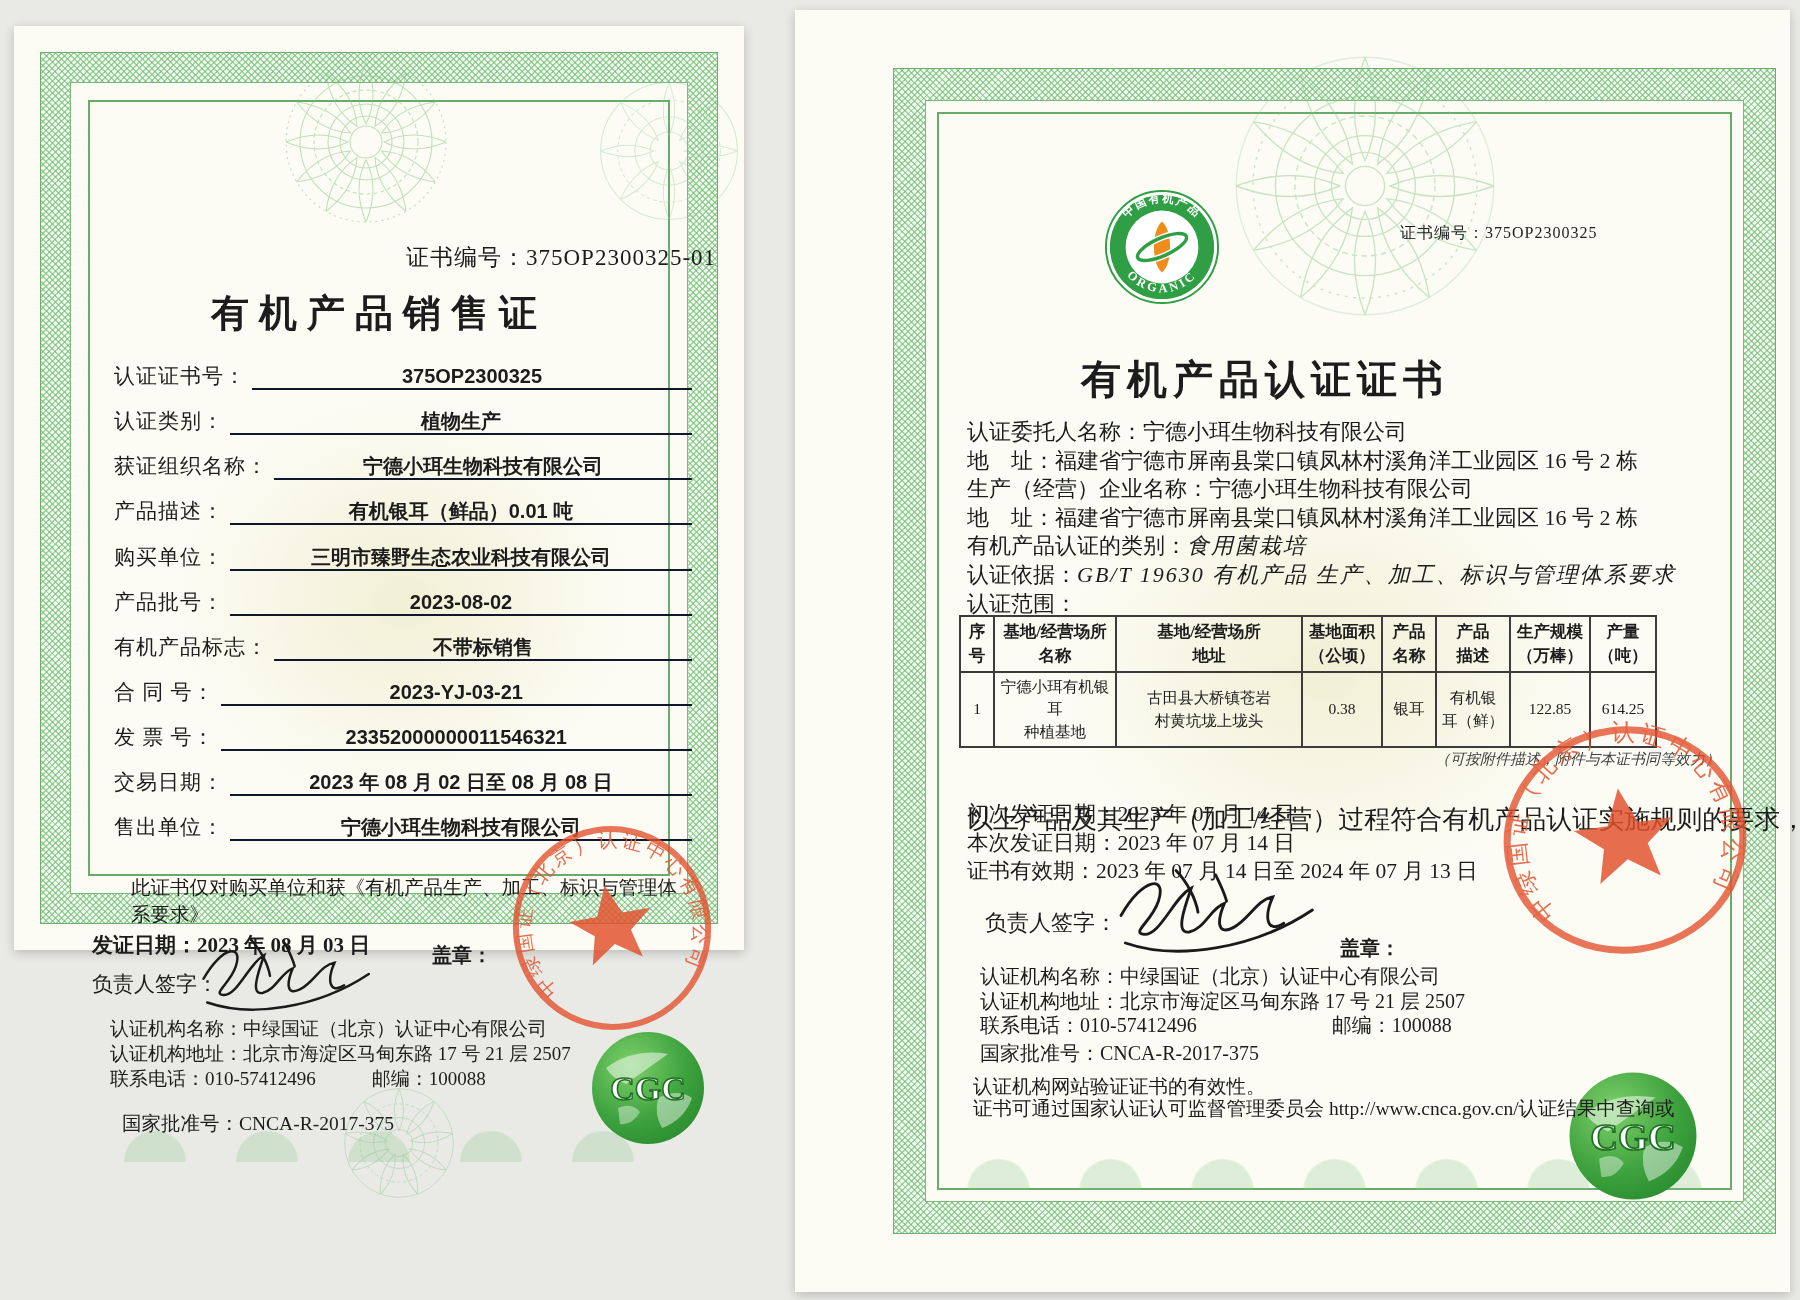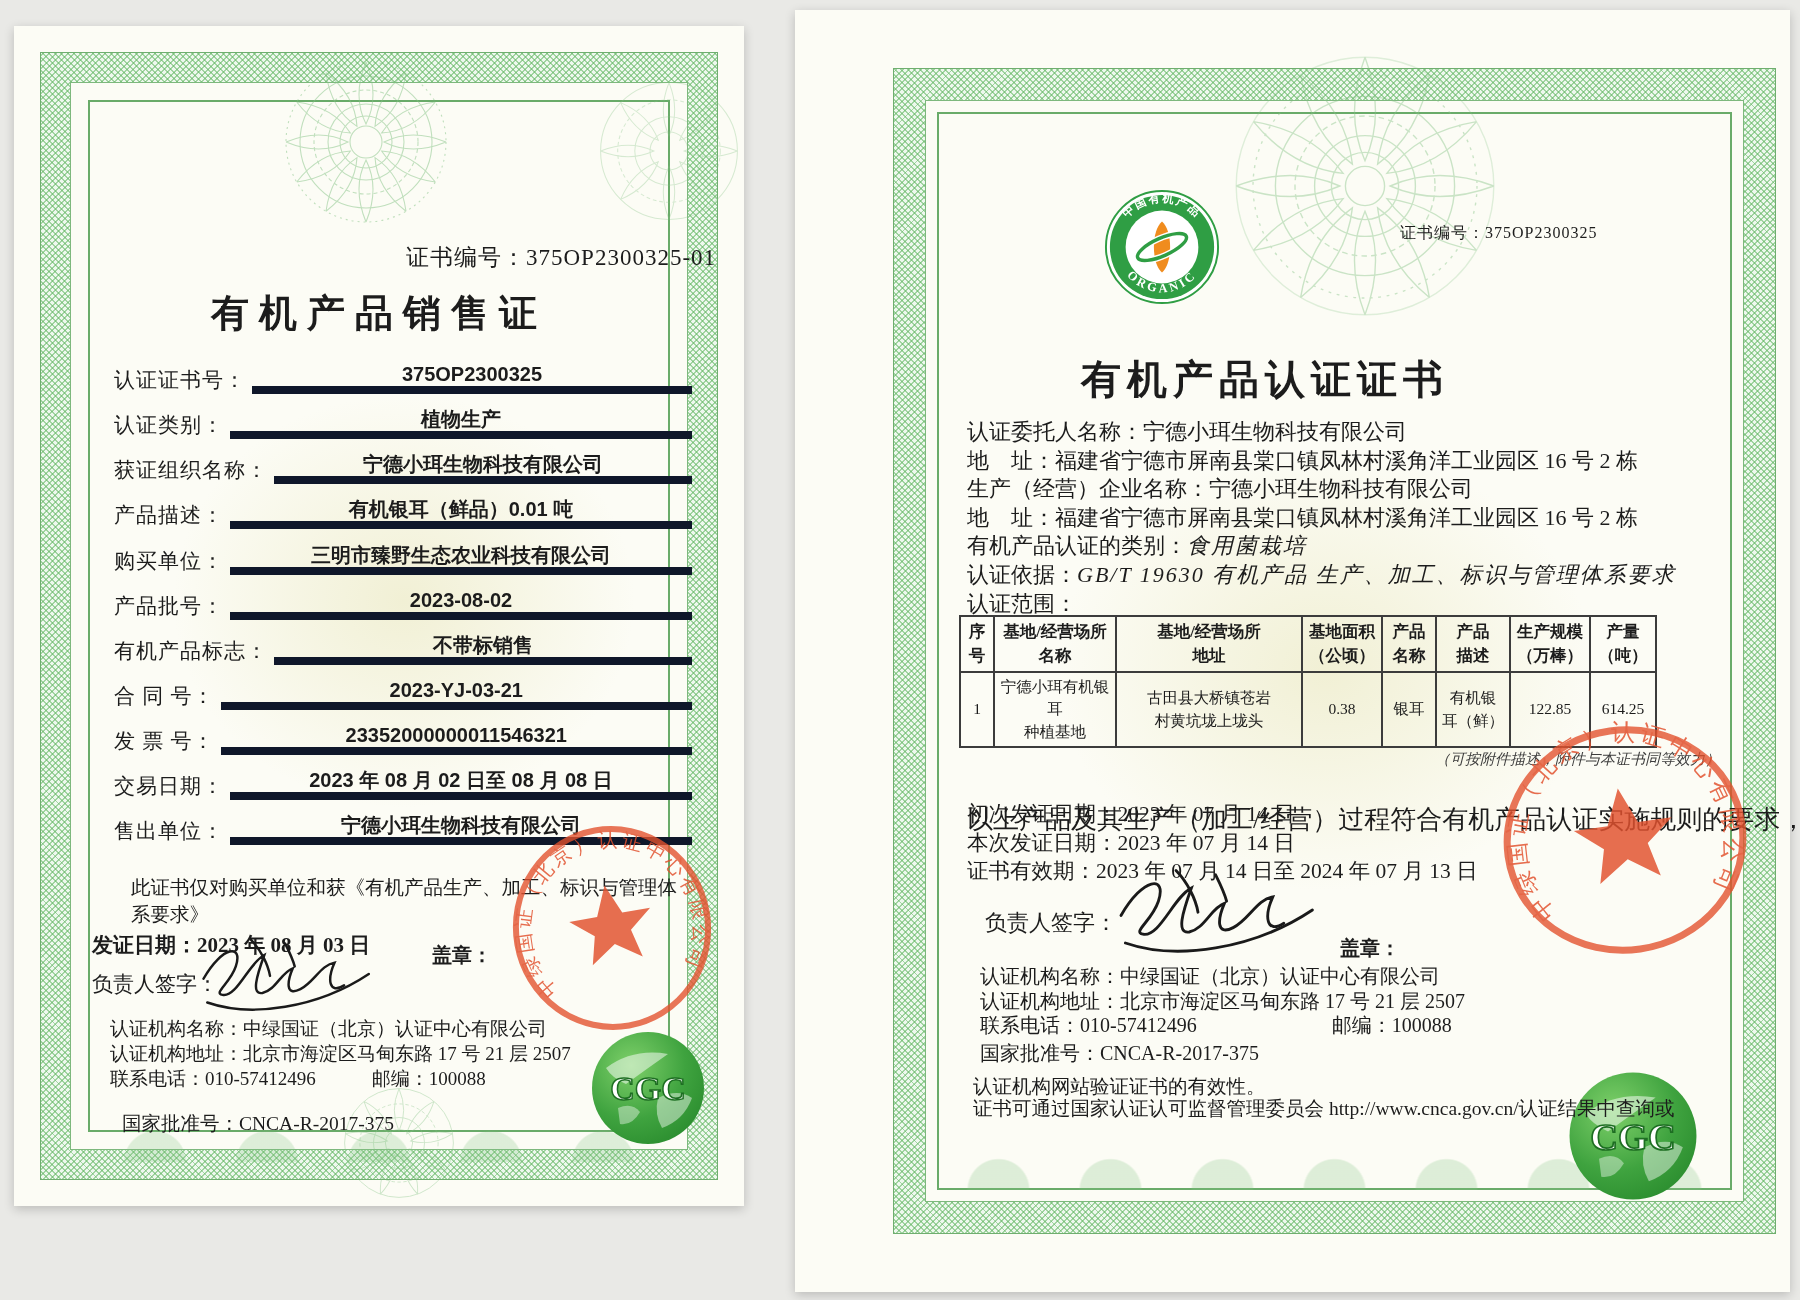--- a/index.html
+++ b/index.html
@@ -15,42 +15,42 @@
   .hole{position:absolute;background:#fcfcf5;border:1px solid #7db87d}
   .innerline{position:absolute;border:2px solid #69ab69}
   .rosette{position:absolute;opacity:.5}
   .scallops{position:absolute;background-image:radial-gradient(circle at 50% 100%, rgba(128,194,128,.25) 0 38%, transparent 40%);
             background-size:112px 56px;background-repeat:repeat-x;background-position:bottom}
   .wm{position:absolute;background:radial-gradient(ellipse at center, rgba(226,223,168,.42), rgba(226,223,168,0) 68%)}
   .certno{position:absolute;font-size:23px;letter-spacing:1px;white-space:nowrap}
   .ctitle{position:absolute;text-align:center;font-weight:bold;white-space:nowrap}
   .lrow{position:absolute;left:100px;right:52px;display:flex;align-items:flex-end;font-size:21px}
   .llabel{white-space:nowrap;letter-spacing:1px}
-  .lline{flex:1;border-bottom:8px solid #0f172a;text-align:center;margin-left:6px;line-height:1.15}
+  .lline{flex:1;border-bottom:2px solid #0f172a;text-align:center;margin-left:6px;line-height:1.15}
   .lval{font-weight:bold;font-family:"Liberation Sans","DejaVu Sans",sans-serif;font-size:20px;white-space:nowrap}
   .para{position:absolute;font-size:19.5px;line-height:27px}
   .indent1{display:block;padding-left:2em}
   .plain{position:absolute;white-space:nowrap}
   .rbody{position:absolute;font-size:22px;line-height:28.6px;white-space:nowrap}
   .cursive{font-style:italic;letter-spacing:2px}
   .rtable{position:absolute;border-collapse:collapse;background:rgba(255,255,255,.0)}
   .rtable th,.rtable td{border:2px solid #3c3c3c;text-align:center;vertical-align:middle;
       white-space:pre-line;padding:3px 1px;line-height:1.45}
   .rtable th{font-size:16.5px;font-weight:bold}
   .rtable td{font-size:15.5px}
   .sig path{stroke:#1a1a1a;stroke-width:2.6;fill:none;stroke-linecap:round}
   .seal{position:absolute;opacity:.88}
   .globe{position:absolute}
   .orglogo{position:absolute}
   .smallnote{position:absolute;font-size:15px;color:#3d3d3d;font-style:italic;white-space:nowrap}
 </style>
 </head>
 <body>
 
-<div class="cert" style="left:14px;top:26px;width:730px;height:1180px">
+<div class="cert" style="left:14px;top:26px;width:730px;height:924px">
   <div class="band" style="inset:26px"></div>
   <div class="hole" style="inset:56px"></div>
   <div class="innerline" style="inset:74px"></div>
 
   <svg class="rosette" style="left:252px;top:16px;width:200px;height:200px" viewBox="-100 -100 200 200">
     <g fill="none" stroke="#86c386" stroke-width="1.1">
       <circle r="16"></circle>
         <circle r="26"></circle>
         <circle r="38"></circle>
         <circle r="52" stroke-dasharray="4 3"></circle>

